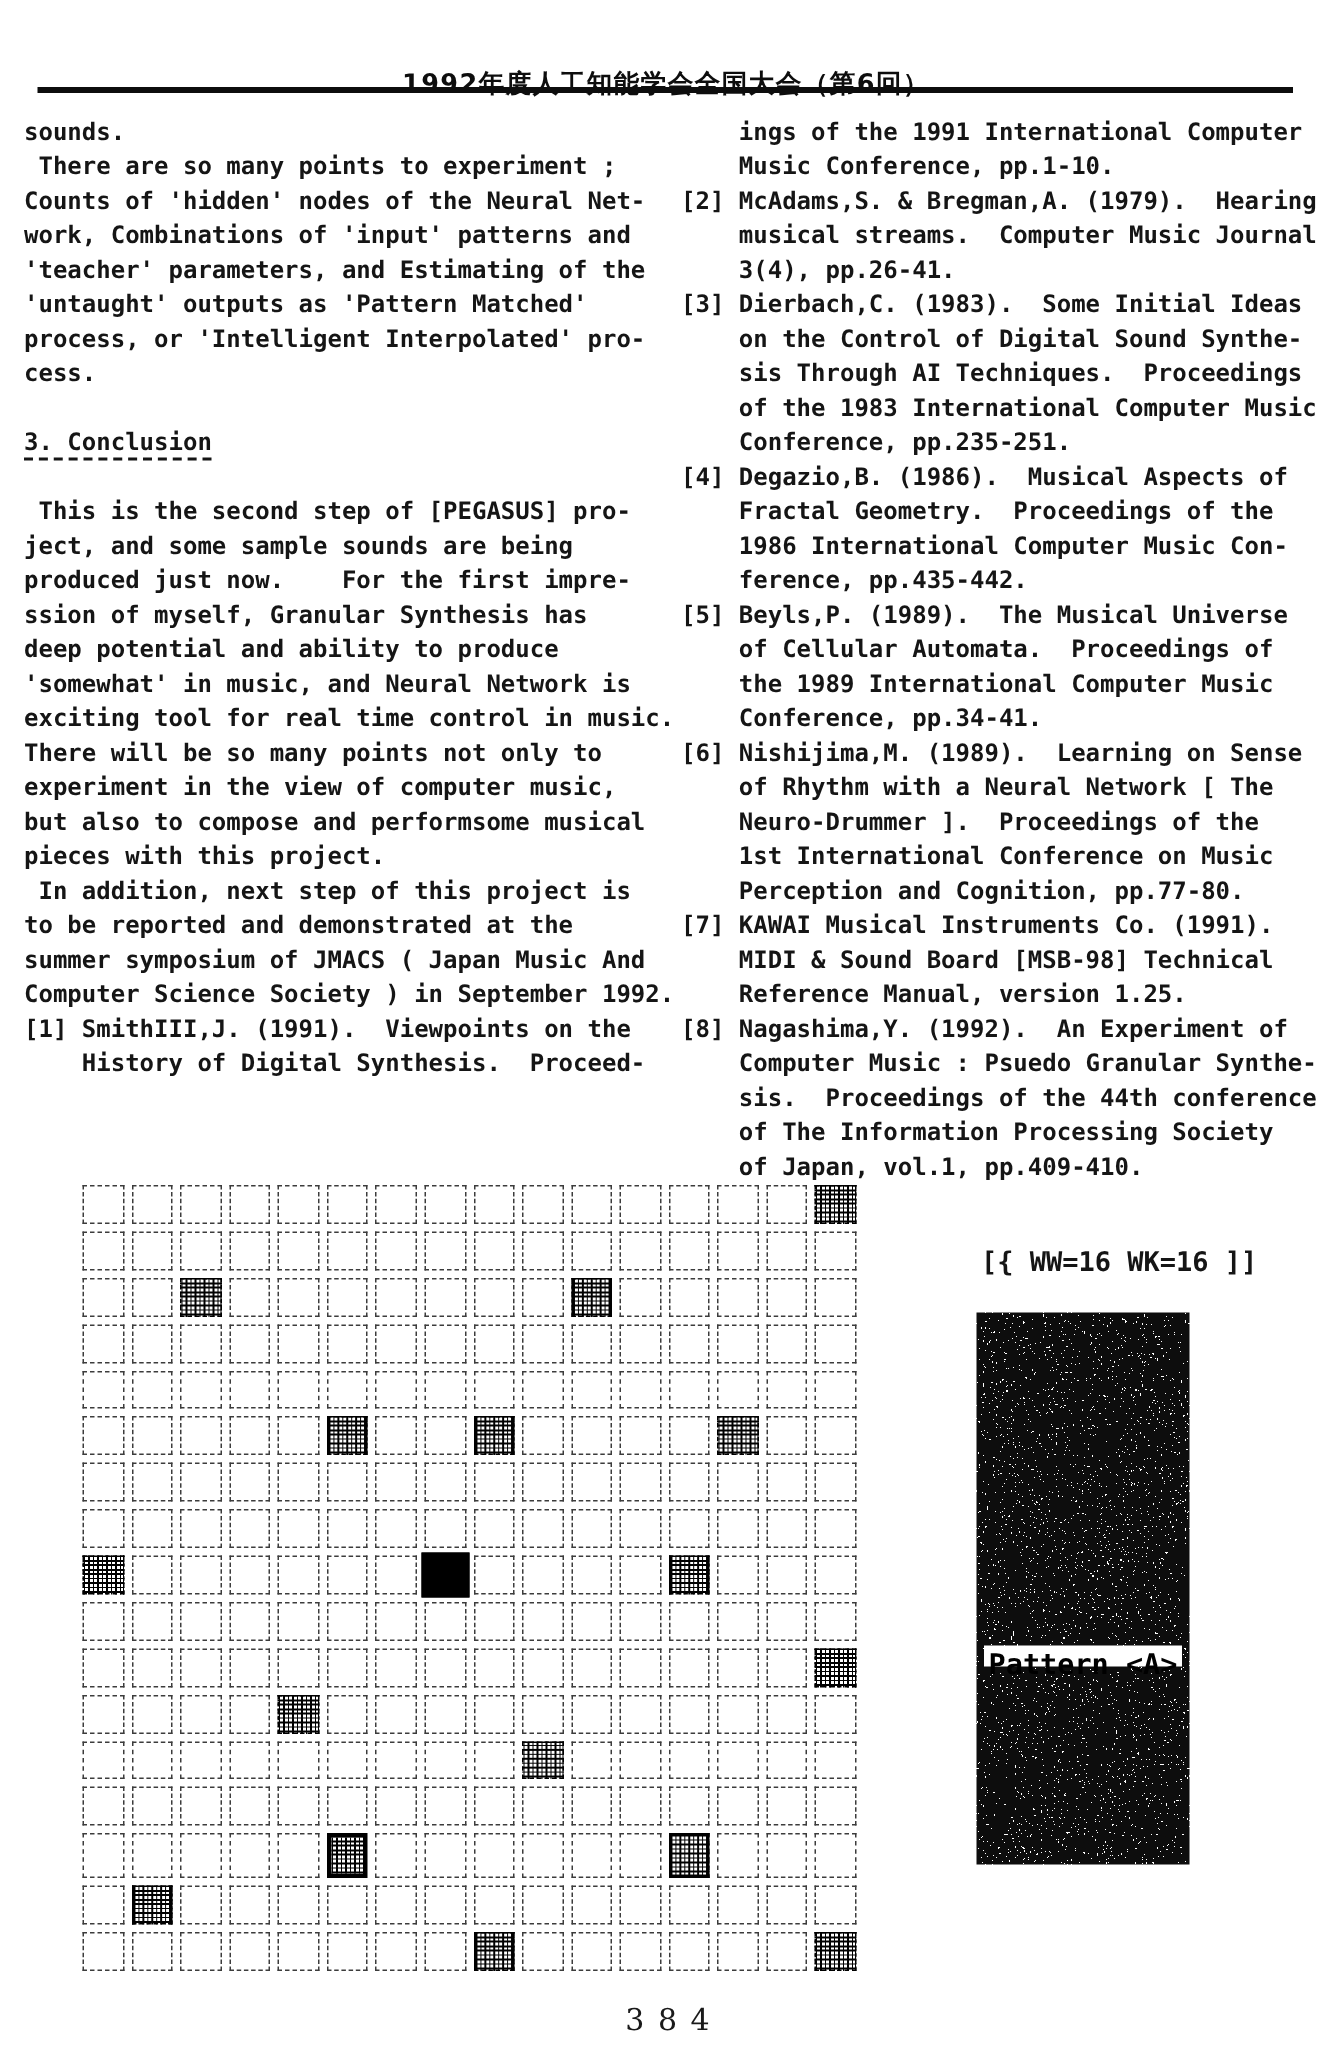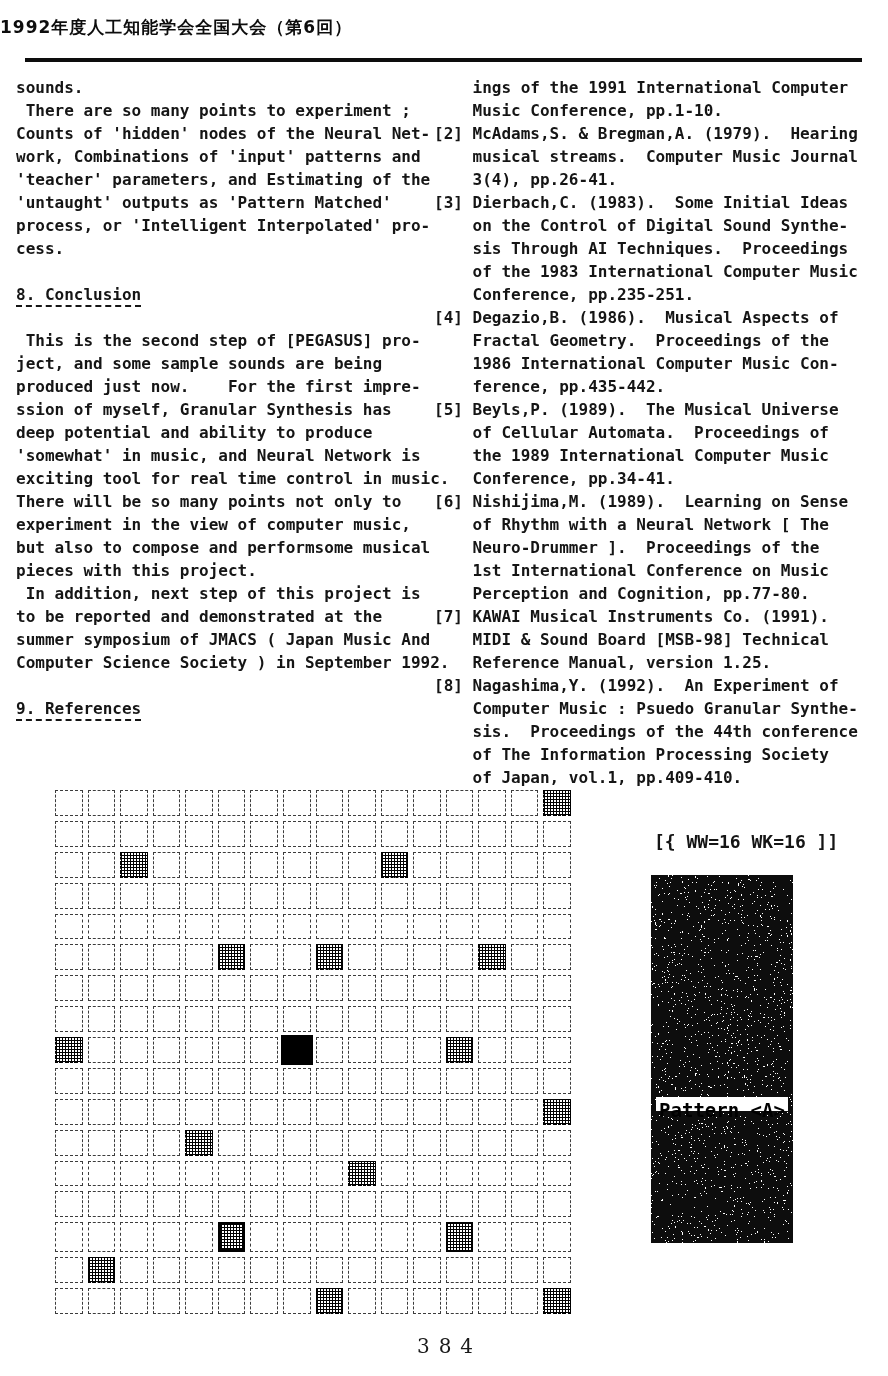--- a/index.html
+++ b/index.html
@@ -3,31 +3,31 @@
 <meta charset="utf-8">
 <style>
   *{box-sizing:border-box;}
   html,body{margin:0;padding:0;}
   body{
     width:888px;height:1376px;position:relative;overflow:hidden;
     background:#ffffff;color:#151515;
     font-family:"DejaVu Sans Mono","Liberation Mono",monospace;
   }
   .header{
-    position:absolute;top:16px;left:0;width:100%;text-align:left;
+    position:absolute;top:44px;left:0;width:100%;text-align:center;
     font:bold 17px "DejaVu Sans","Liberation Sans",sans-serif;letter-spacing:1px;color:#0d0d0d;
   }
   .rule{position:absolute;left:25px;top:58px;width:837px;height:4px;background:#0d0d0d;}
   .col{
     position:absolute;top:76px;
     font:bold 16px/23px "DejaVu Sans Mono","Liberation Mono",monospace;
   }
   .col pre{font:inherit;margin:0;white-space:pre;}
   .col-left{left:16px;}
-  .col-right{left:434px;}
+  .col-right{left:454px;}
   .heading{margin:23px 0;height:23px;}
   .heading span{border-bottom:2px dashed #151515;padding-bottom:1px;}
   .grid{
     position:absolute;left:55px;top:790px;width:516px;height:524px;
     display:grid;gap:5px;
   }
   .cell{border:1px dashed #3c3c3c;}
   .cell.dither{
     border:1px dashed #000;
     background-image:
@@ -65,37 +65,38 @@
 
 <div class="col col-left">
   <pre>sounds.
  There are so many points to experiment ;
 Counts of 'hidden' nodes of the Neural Net-
 work, Combinations of 'input' patterns and
 'teacher' parameters, and Estimating of the
 'untaught' outputs as 'Pattern Matched'
 process, or 'Intelligent Interpolated' pro-
 cess.</pre>
-  <div class="heading"><span>8. Conclusion</span></div>
+  <div class="heading"><span>3. Conclusion</span></div>
   <pre> This is the second step of [PEGASUS] pro-
 ject, and some sample sounds are being
 produced just now.    For the first impre-
 ssion of myself, Granular Synthesis has
 deep potential and ability to produce
 'somewhat' in music, and Neural Network is
 exciting tool for real time control in music.
 There will be so many points not only to
 experiment in the view of computer music,
 but also to compose and performsome musical
 pieces with this project.
  In addition, next step of this project is
 to be reported and demonstrated at the
 summer symposium of JMACS ( Japan Music And
 Computer Science Society ) in September 1992.</pre>
-  <div class="heading"><span>9. References</span></div>
+  <pre>[1] SmithIII,J. (1991).  Viewpoints on the
+    History of Digital Synthesis.  Proceed-</pre>
 </div>
 
 <div class="col col-right">
   <pre>    ings of the 1991 International Computer
     Music Conference, pp.1-10.
 [2] McAdams,S. &amp; Bregman,A. (1979).  Hearing
     musical streams.  Computer Music Journal
     3(4), pp.26-41.
 [3] Dierbach,C. (1983).  Some Initial Ideas
     on the Control of Digital Sound Synthe-

